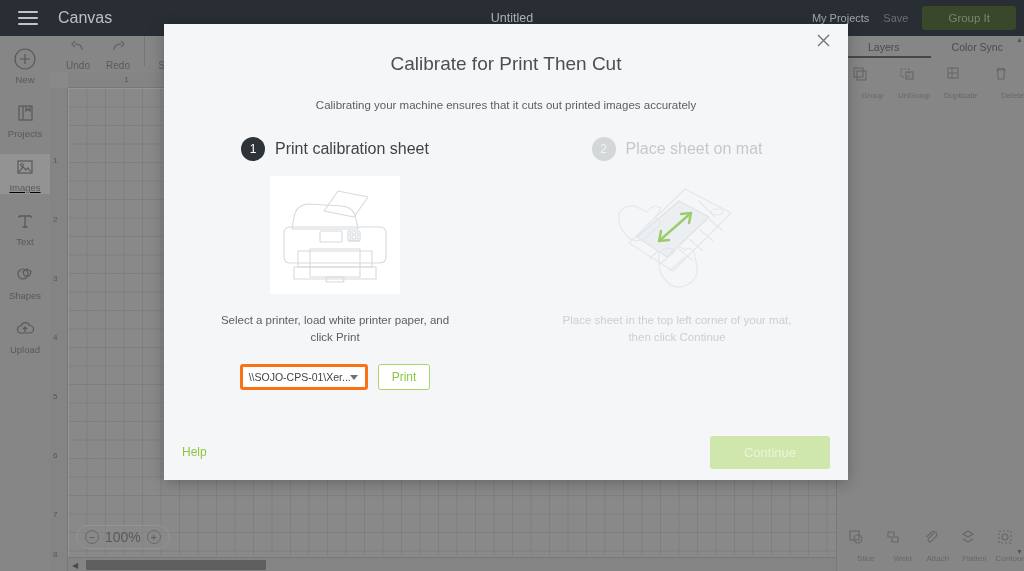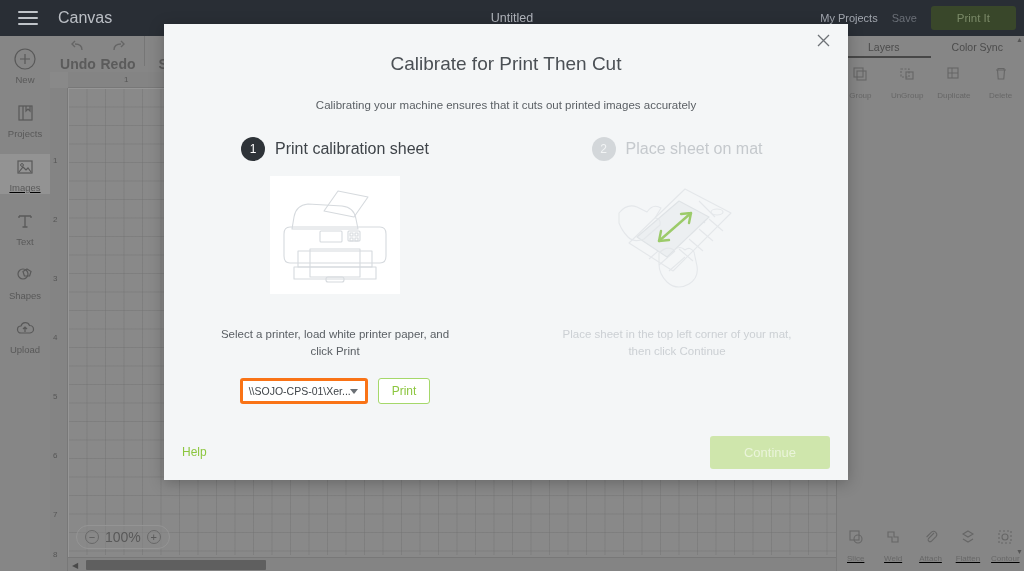--- a/index.html
+++ b/index.html
@@ -43,21 +43,21 @@
   .rail-item.active { background: #9a9a9a; text-decoration: underline; }
   .rail-icon { width: 26px; height: 26px; margin: 0 auto 2px; display: block; }
   .rail-label { font-size: 9.5px; color: #5d5d5d; display: block; line-height: 12px; }
 
   .canvas-toolbar {
     position: absolute; top: 36px; left: 50px; right: 188px; height: 36px;
     background: #8c8c8c; display: flex; align-items: flex-start; padding-left: 8px;
   }
   .tool-btn { width: 40px; text-align: center; padding-top: 2px; }
   .tool-ico { height: 16px; display: block; margin: 0 auto 1px; }
-  .tool-lbl { font-size: 14px; color: #5f5f5f; font-weight: bold; }
+  .tool-lbl { font-size: 10px; color: #5f5f5f; }
   .tool-div { width: 1px; height: 30px; background: #7b7b7b; margin: 0 6px; }
 
   .workspace {
     position: absolute; top: 72px; left: 50px; right: 188px; bottom: 0;
     background: #8f8f8f; overflow: hidden;
   }
   .ruler-h {
     position: absolute; top: 0; left: 18px; right: 0; height: 16px;
     background: #8a8a8a; border-bottom: 1px solid #7d7d7d;
   }
@@ -102,24 +102,24 @@
     position: absolute; top: 36px; right: 0; width: 188px; bottom: 0;
     background: #8c8c8c; border-left: 1px solid #7e7e7e;
   }
   .rp-tabs { display: flex; height: 22px; }
   .rp-tab {
     flex: 1; text-align: center; font-size: 10.5px; color: #4f4f4f;
     line-height: 22px; border-bottom: 2px solid transparent;
   }
   .rp-tab.active { border-bottom-color: #4a4a4a; }
   .rp-actions { display: flex; padding-top: 8px; }
-  .rp-act { flex: 1; text-align: center; }
+  .rp-act { flex: 1; text-align: right; }
   .rp-act .ai { height: 16px; display: block; margin: 0 auto 2px; }
   .rp-act .al { font-size: 8px; color: #6b6b6b; }
-  .rp-bottom { position: absolute; left: 0; right: 0; bottom: 6px; display: flex; text-decoration: underline; }
+  .rp-bottom { position: absolute; left: 0; right: 0; bottom: 6px; display: flex; }
   .rp-bottom .rp-act .al { font-size: 8px; color: #6b6b6b; }
   .vscroll-top { position: absolute; right: 1px; top: 0; font-size: 7px; color: #5a5a5a; }
   .vscroll-bot { position: absolute; right: 1px; bottom: 16px; font-size: 7px; color: #5a5a5a; }
 
   
   .overlay { position: absolute; inset: 0; background: rgba(0,0,0,0.04); }
   .modal {
     position: absolute; left: 164px; top: 24px; width: 684px; height: 456px;
     background: #f4f6f7; border-radius: 0;
     box-shadow: 0 3px 14px rgba(0,0,0,.25);
@@ -146,21 +146,21 @@
   }
   .step.inactive .step-num { background: #d3d7da; color: #f2f4f5; }
   .step-title { font-size: 16px; color: #3f4449; }
   .step.inactive .step-title { color: #c5c9cd; }
   .illus {
     width: 130px; height: 118px; margin: 15px auto 0;
     background: #ffffff; display: flex; align-items: center; justify-content: center;
   }
   .step.inactive .illus { background: #f4f6f7; }
   .step-desc {
-    margin: 32px auto 0; width: 250px; text-align: center;
+    margin: 18px auto 0; width: 250px; text-align: center;
     font-size: 11.5px; color: #5b6065; line-height: 17px;
   }
   .step.inactive .step-desc { color: #ccd0d4; }
   .printer-row {
     margin-top: 18px; display: flex; align-items: center;
     justify-content: center; gap: 10px;
   }
   .printer-select {
     width: 128px; height: 26px; background: #fff; border: 3px solid #f97316;
     border-radius: 3px; display: flex; align-items: center;
@@ -198,21 +198,21 @@
     <div class="hamburger">
       <span></span>
         <span></span>
         <span></span>
     </div>
     <div class="canvas-label">Canvas</div>
     <div class="doc-title">Untitled</div>
     <div class="topbar-right">
       <span class="tlink">My Projects</span>
       <span class="tlink dim">Save</span>
-      <button class="makeit-btn">Print It</button>
+      <button class="makeit-btn">Group It</button>
     </div>
   </div>
 
   <div class="leftrail">
     <div class="rail-item">
       <svg class="rail-icon" viewBox="0 0 26 26">
         <circle cx="13" cy="13" r="10" fill="none" stroke="#5d5d5d" stroke-width="1.2"></circle>
         <path d="M13 8v10M8 13h10" stroke="#5d5d5d" stroke-width="1.2"></path>
       </svg>
       <span class="rail-label">New</span>

